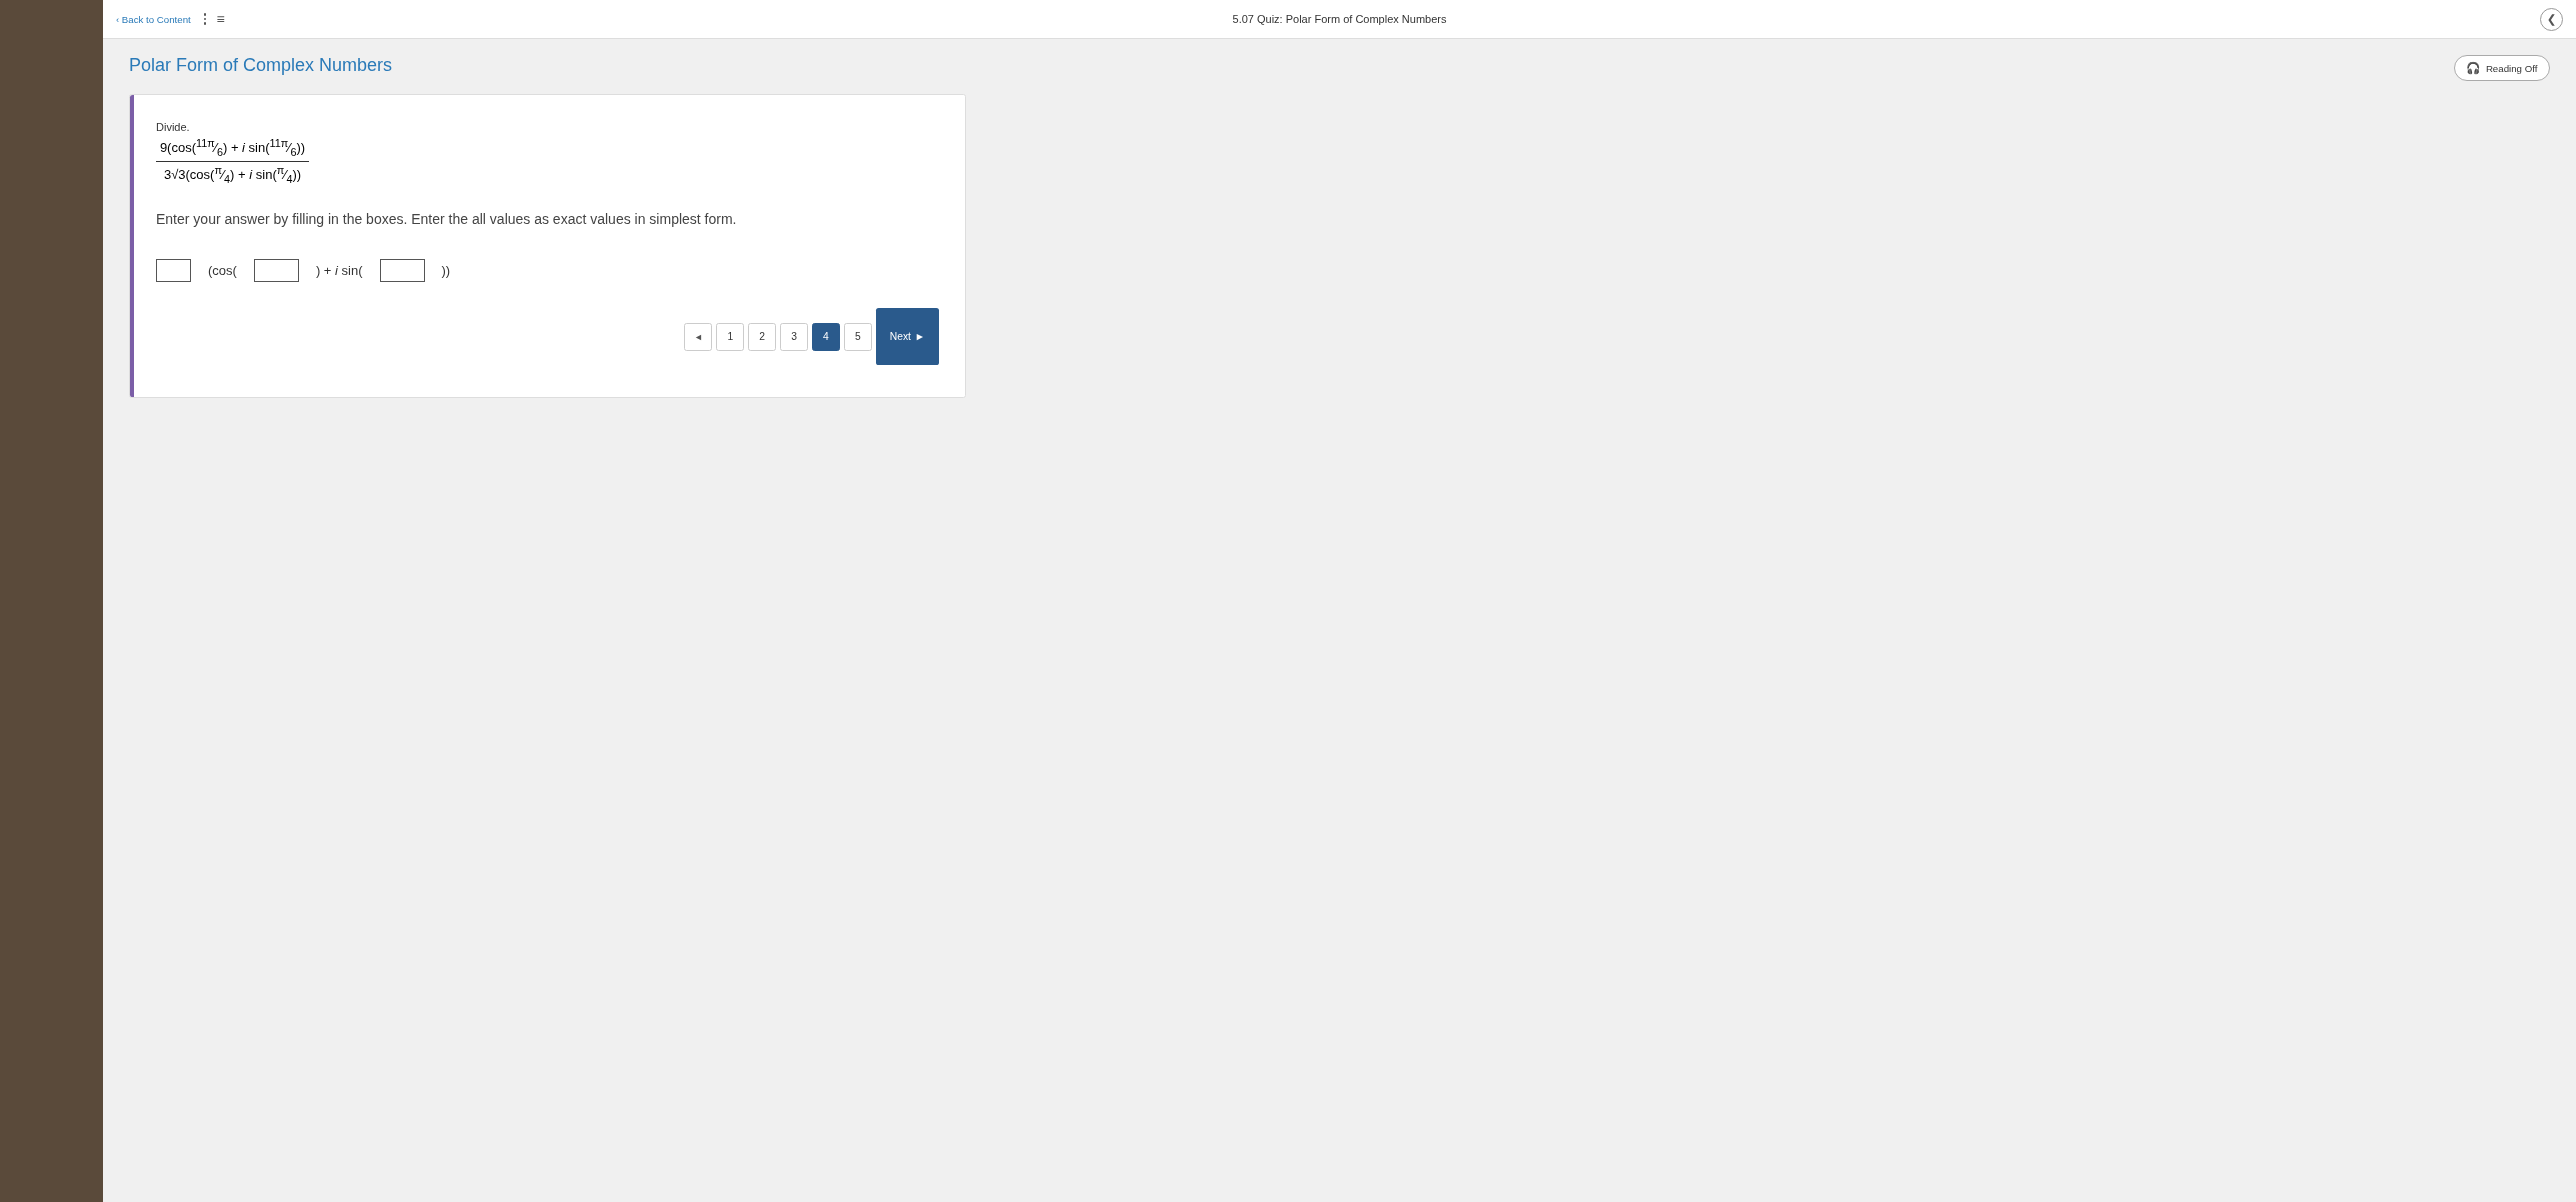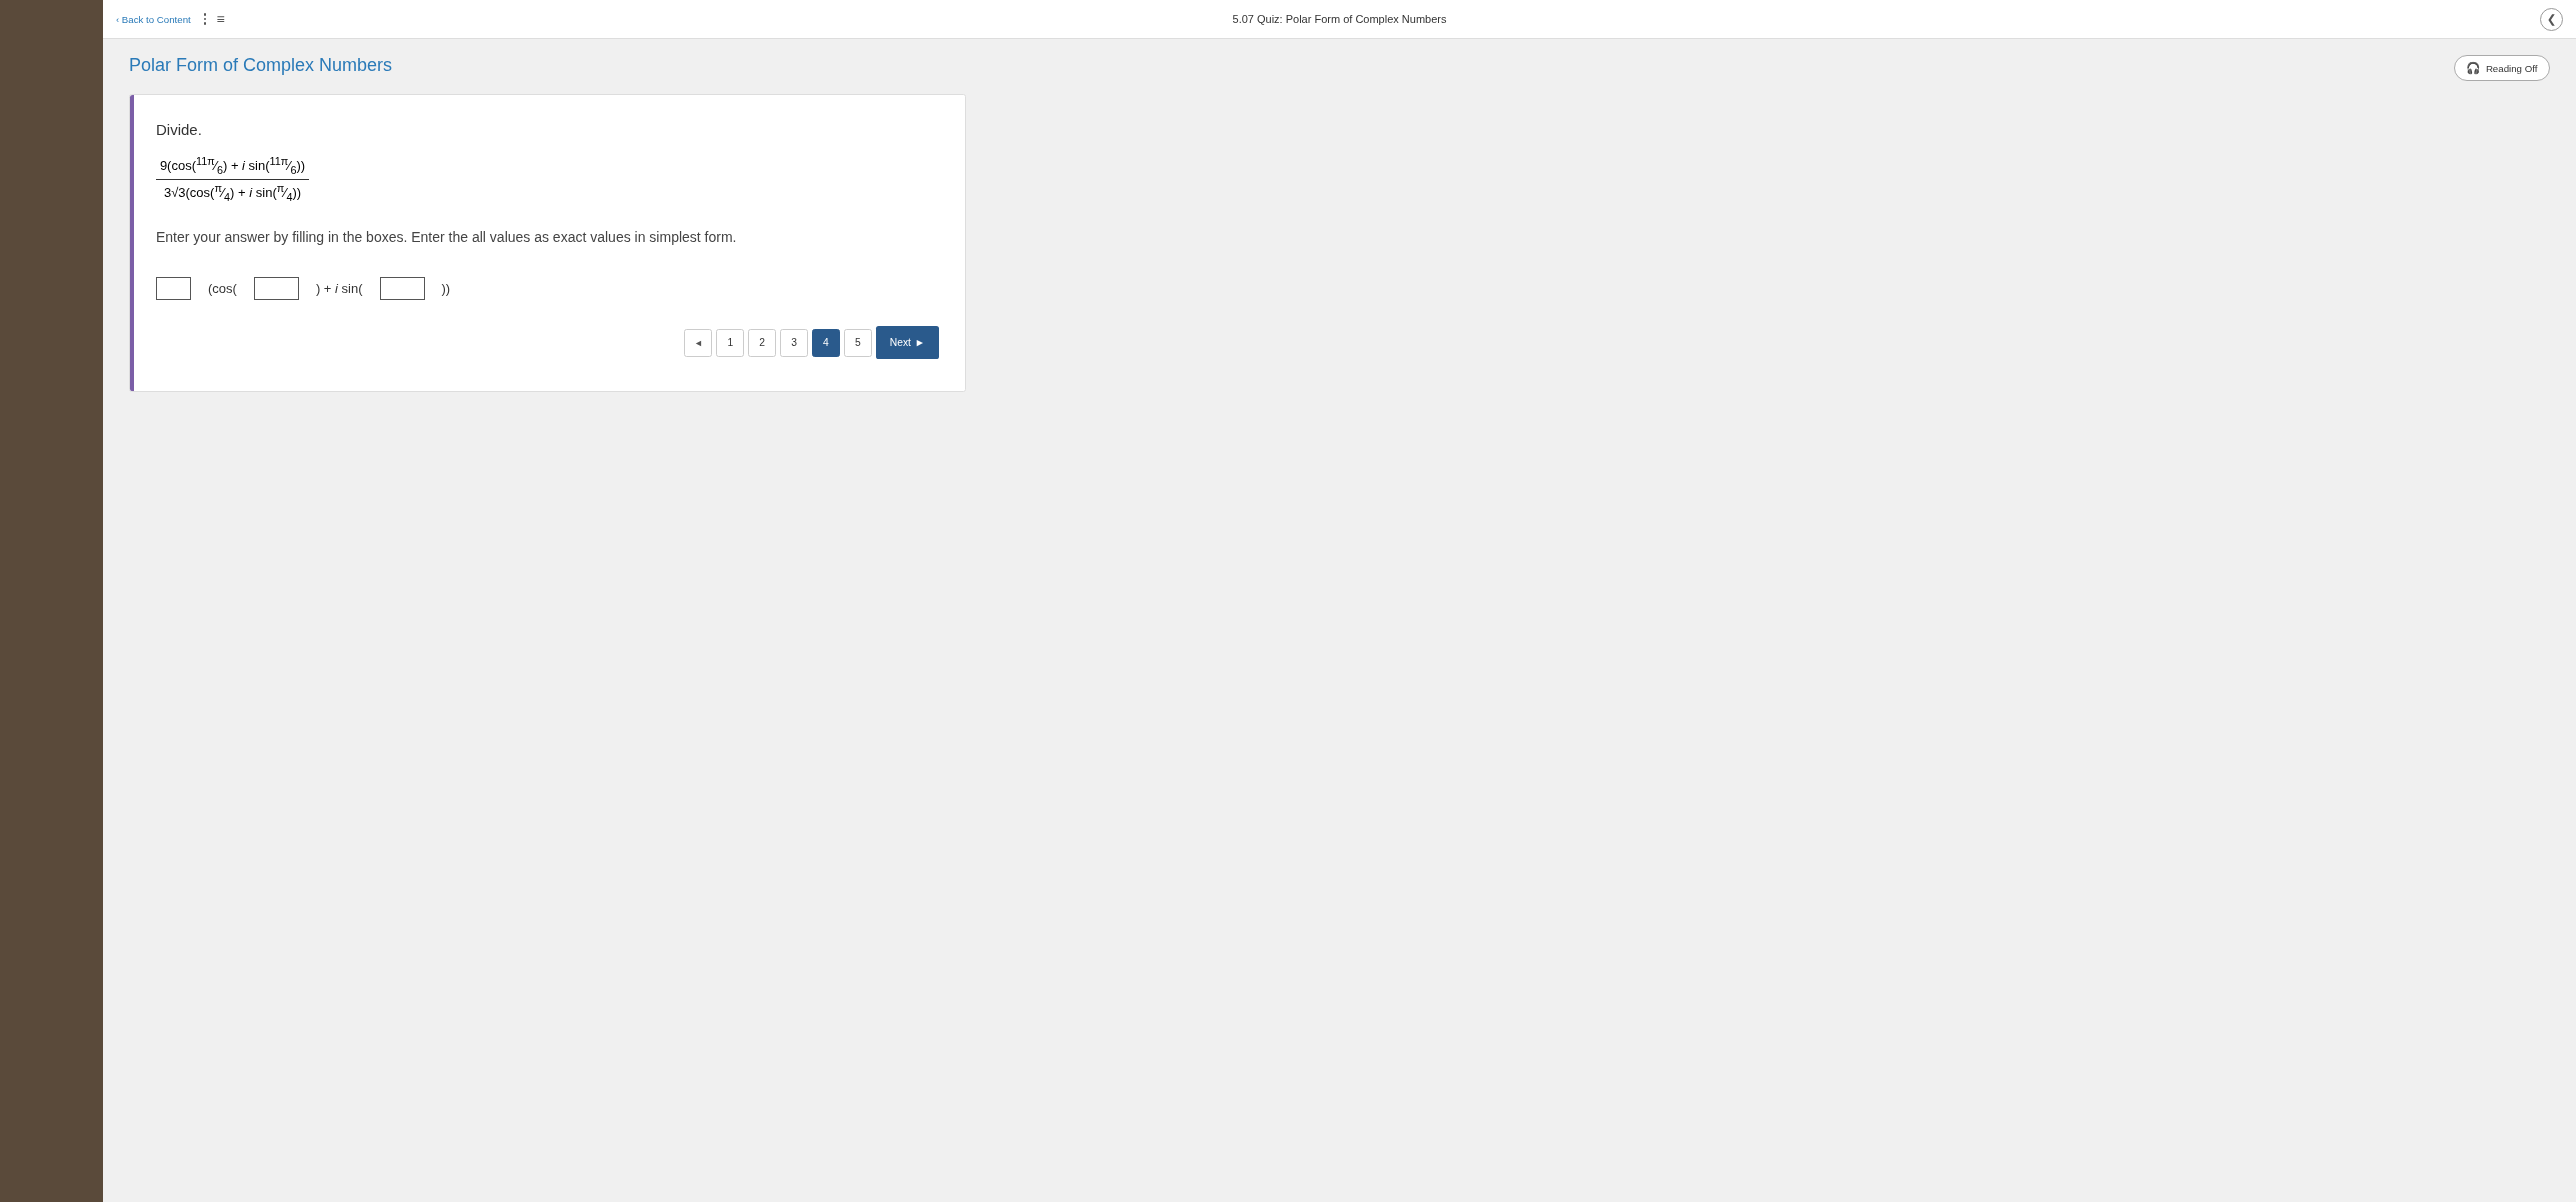--- a/index.html
+++ b/index.html
@@ -124,23 +124,22 @@
     .left-accent-bar {
       position: absolute;
       left: 0;
       top: 0;
       bottom: 0;
       width: 3.9px;
       background: #7b5ea7;
       border-radius: 2.6px 0 0 2.6px;
     }
     .question-text {
-      font-size: 15px;
-      color: #333;
-      margin-bottom: 13px;
+      font-size: 11px;
+      color: #333;
     }
     .math-fraction {
       display: inline-flex;
       flex-direction: column;
       align-items: center;
       font-size: 13px;
       vertical-align: middle;
       margin: 4px 0 13px 0;
     }
     .math-numerator {
@@ -206,21 +205,21 @@
     }
     .page-btn.arrow {
       font-size: 9px;
       color: #555;
     }
     .next-btn {
       background: #2a5a8c;
       color: #fff;
       border: none;
       border-radius: 2.6px;
-      padding: 11px 14px;
+      padding: 23px 14px;
       font-size: 10.3px;
       cursor: pointer;
       display: flex;
       align-items: center;
       gap: 3.9px;
     }
   </style>
 </head>
 <body>
 

